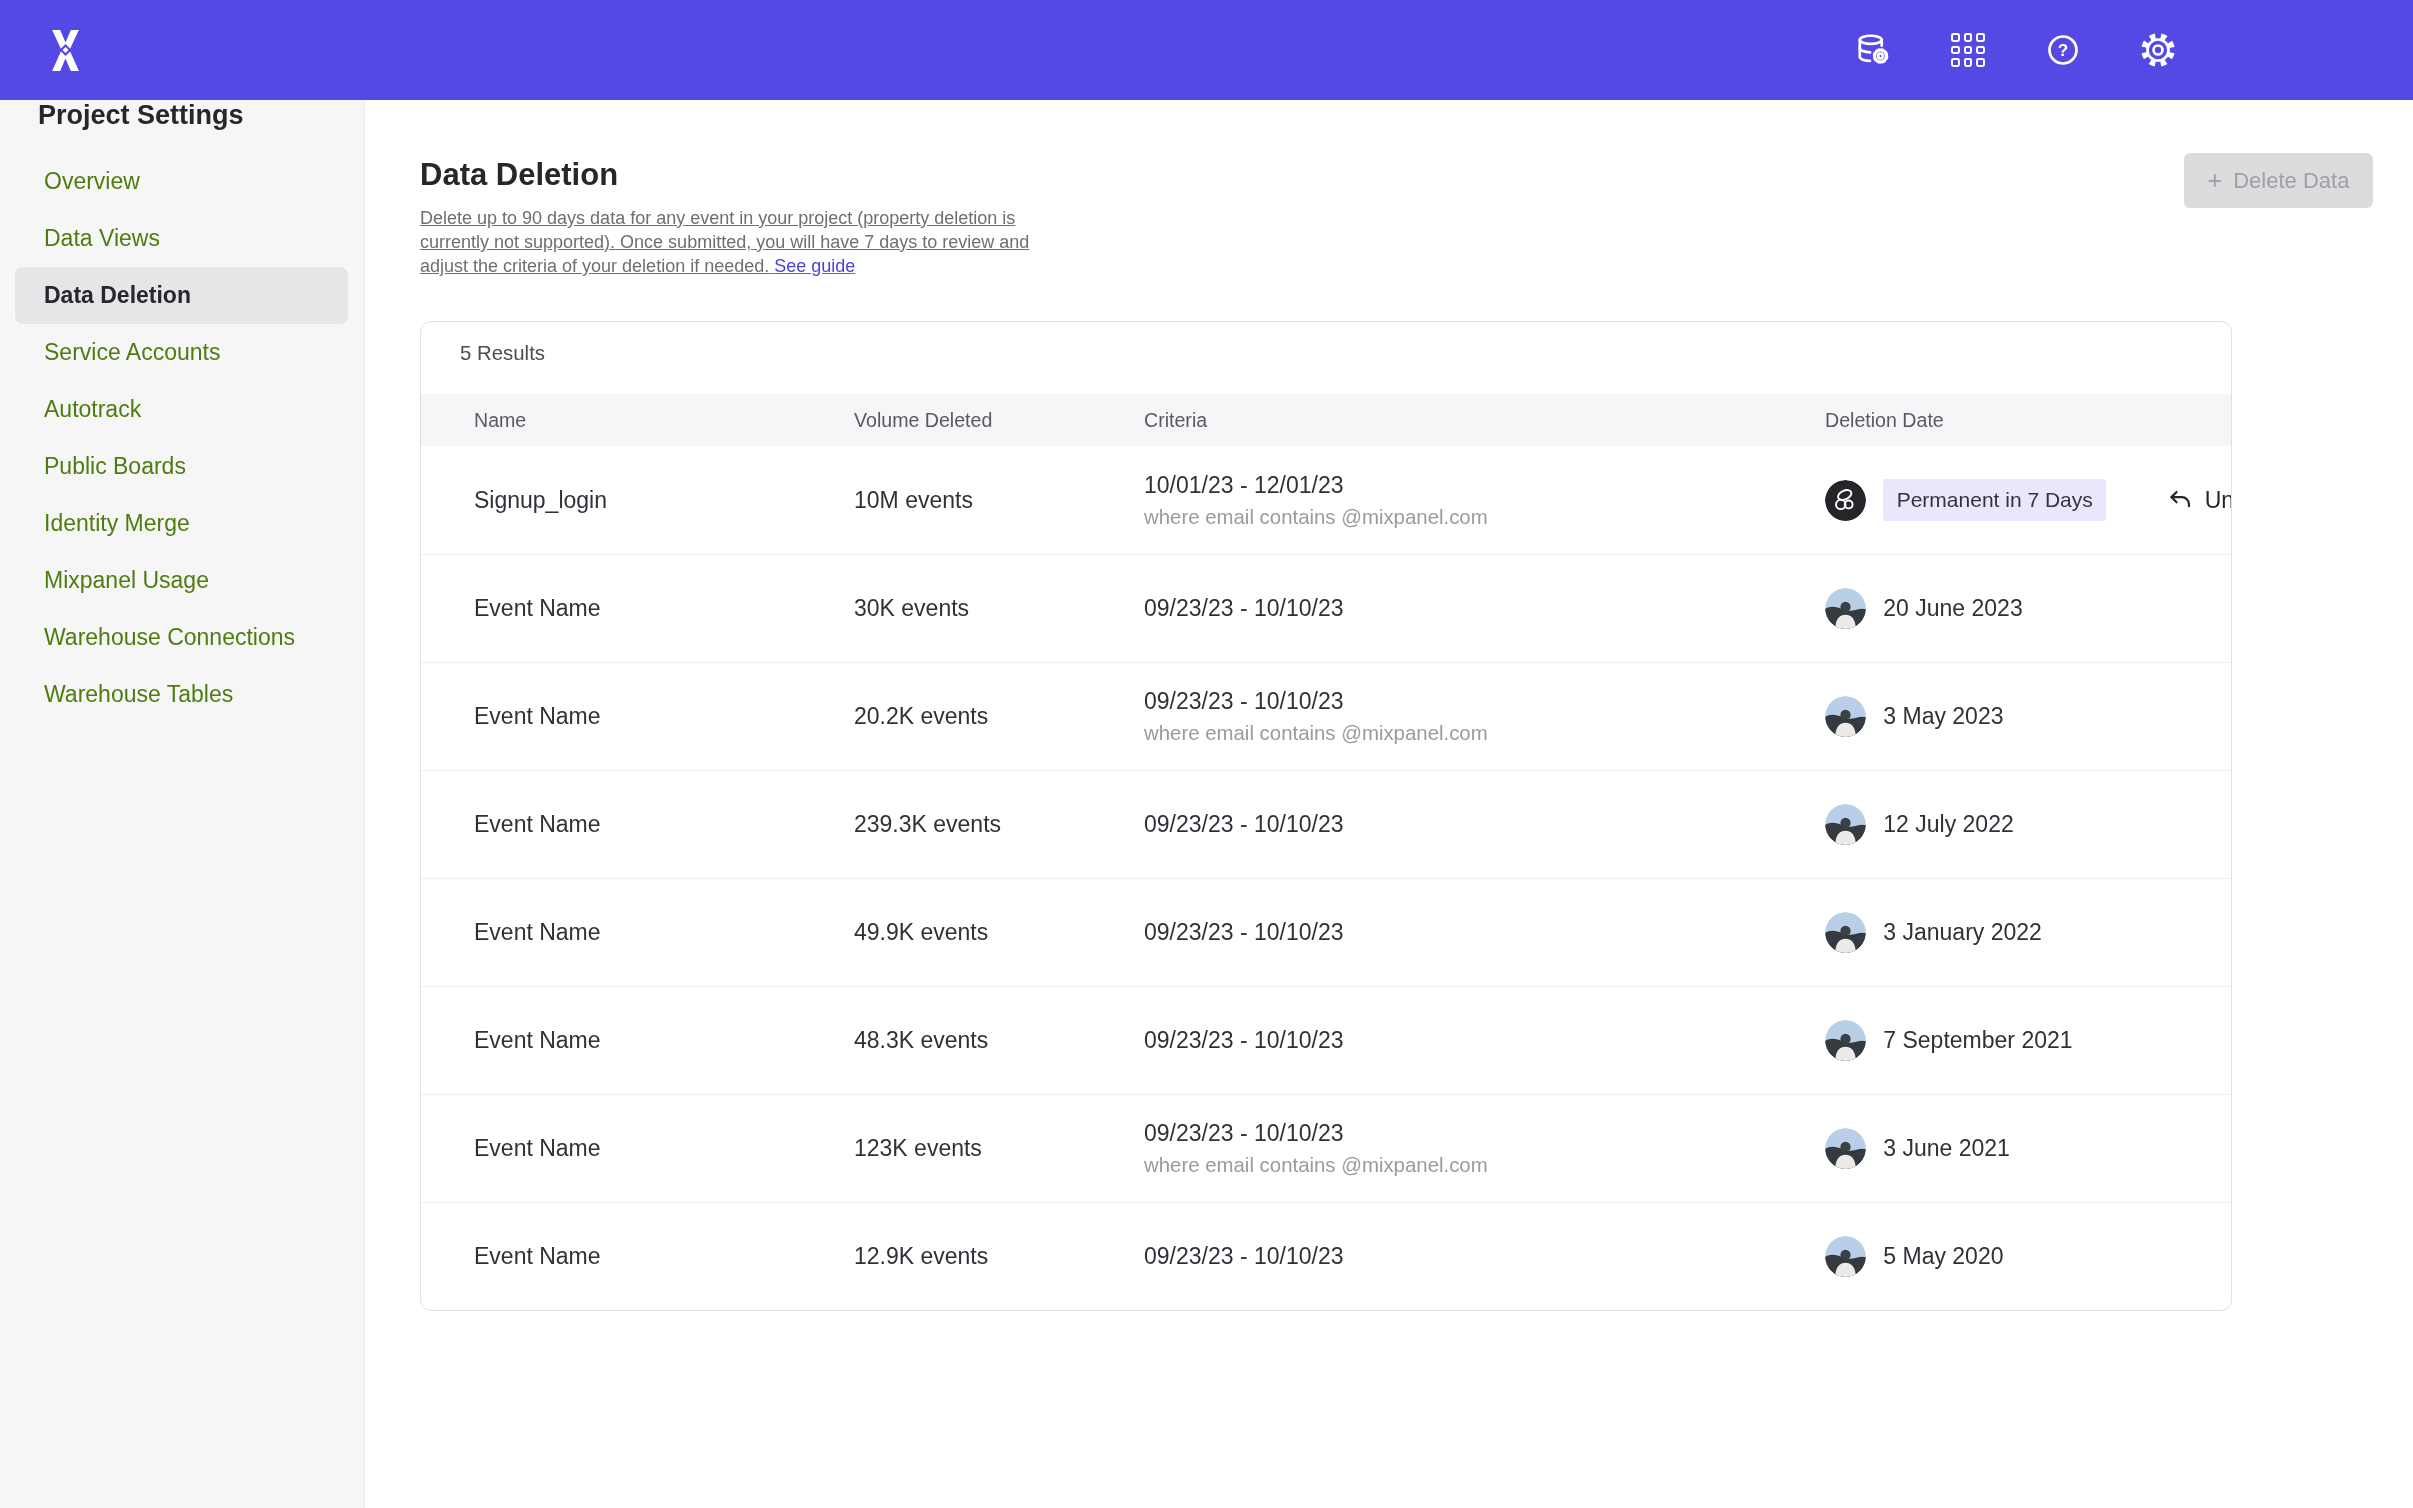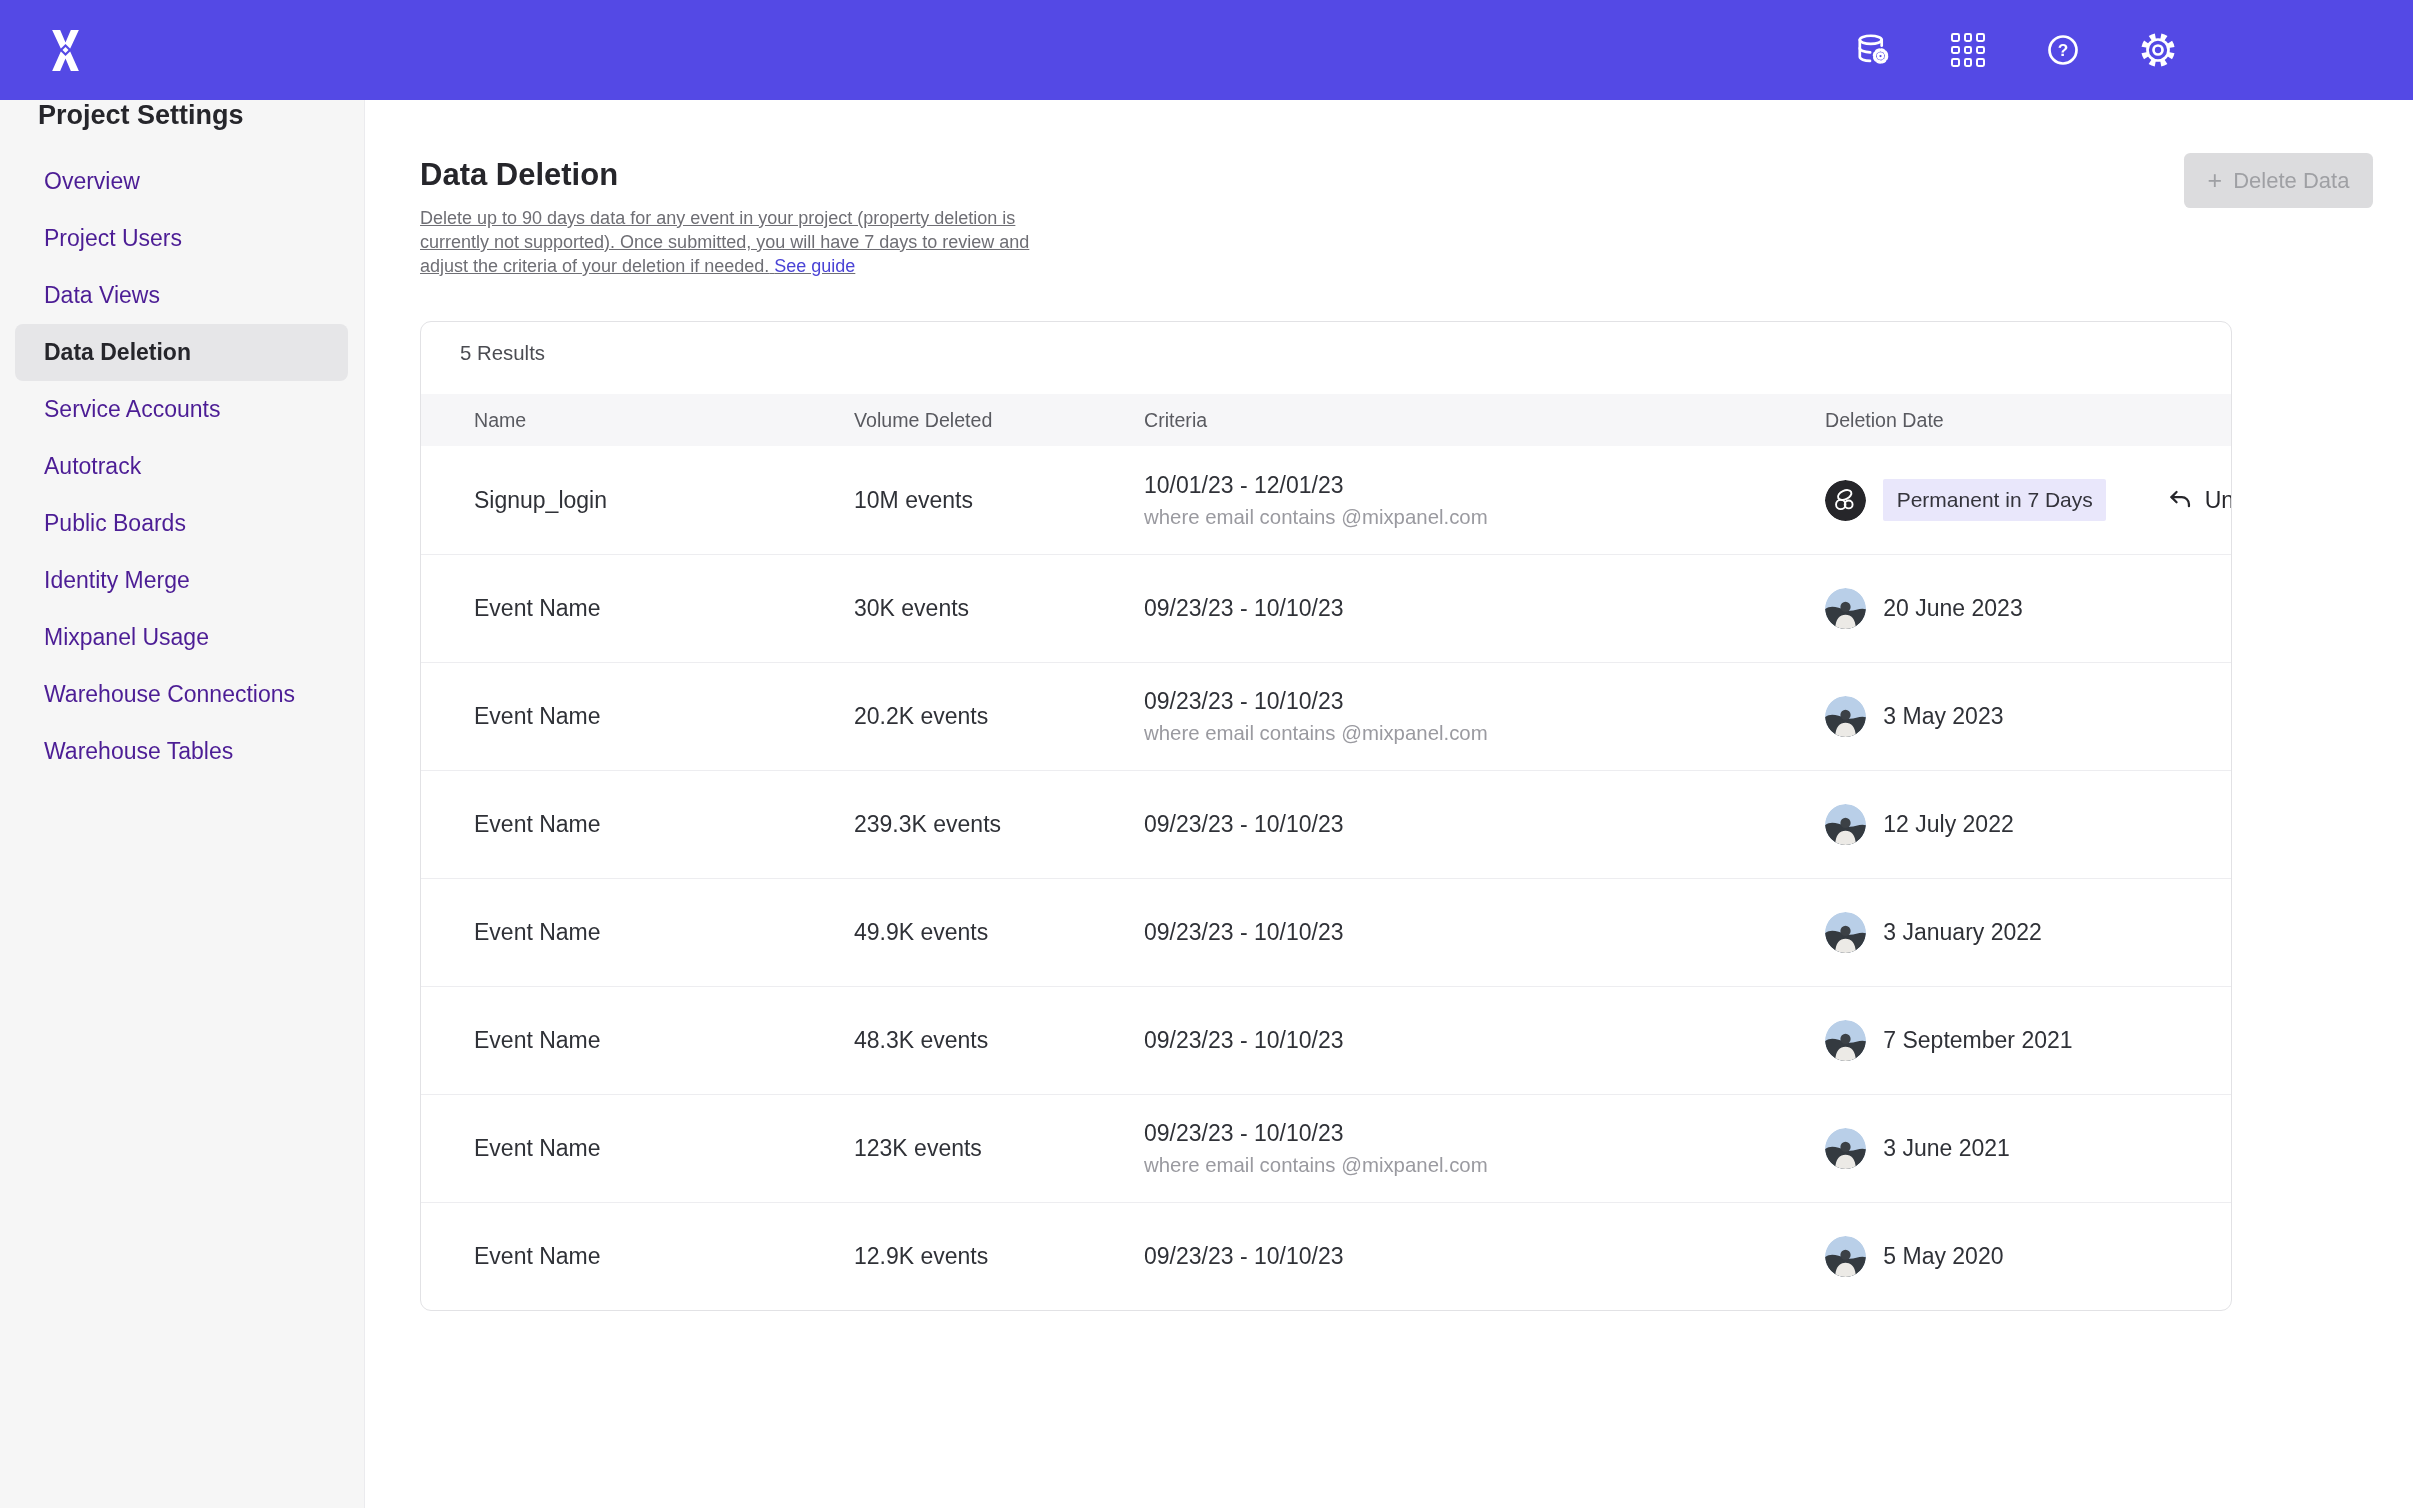--- a/index.html
+++ b/index.html
@@ -17,21 +17,21 @@
   .grid-icon { display:grid; grid-template-columns:repeat(3,8.6px); grid-template-rows:repeat(3,8.6px);
     gap:3.9px; }
   .grid-icon span { width:8.6px; height:8.6px; border:2px solid #fff; border-radius:2.4px; }
 
   
   .layout { display:flex; height:1409px; }
   .sidebar { width:365px; background:#f6f6f6; border-right:0.8px solid #ebebee;
     flex-shrink:0; }
   .sidebar h1 { font-size:27px; font-weight:700; color:#26262b; margin:0 0 22px 38px; }
   .side-item { height:57px; display:flex; align-items:center; margin:0 15.7px 0 15px;
-    padding-left:29px; font-size:23px; color:#4c1d95; border-radius:7.9px; cursor:pointer; }
+    padding-left:29px; font-size:23px; color:#4d7c0f; border-radius:7.9px; cursor:pointer; }
   .side-item.selected { background:#e6e6e8; color:#26262b; font-weight:700; }
 
   main { flex:1; position:relative; padding:0 38px 0 55px; background:#fff; }
 
   
   .page-header { margin-top:57px; }
   .page-title { font-size:31px; line-height:35px; font-weight:700; color:#26262b; }
   .page-desc { margin-top:14px; font-size:18px; line-height:24px; color:#6e6e74;text-decoration:underline; }
   .see-guide { color:#4a43d6; text-decoration:none; cursor:pointer; }
   .delete-btn { position:absolute; top:53px; right:40px; height:55px; padding:0 23.6px;
@@ -106,21 +106,20 @@
     </button>
   </div>
 </header>
 
 <div class="layout">
 
   <aside class="sidebar">
     <h1>Project Settings</h1>
     <nav>
         <div class="side-item">Overview</div>
-        <div class="side-item">Project Users</div>
         <div class="side-item">Data Views</div>
         <div class="side-item selected">Data Deletion</div>
         <div class="side-item">Service Accounts</div>
         <div class="side-item">Autotrack</div>
         <div class="side-item">Public Boards</div>
         <div class="side-item">Identity Merge</div>
         <div class="side-item">Mixpanel Usage</div>
         <div class="side-item">Warehouse Connections</div>
         <div class="side-item">Warehouse Tables</div>
       </nav>

